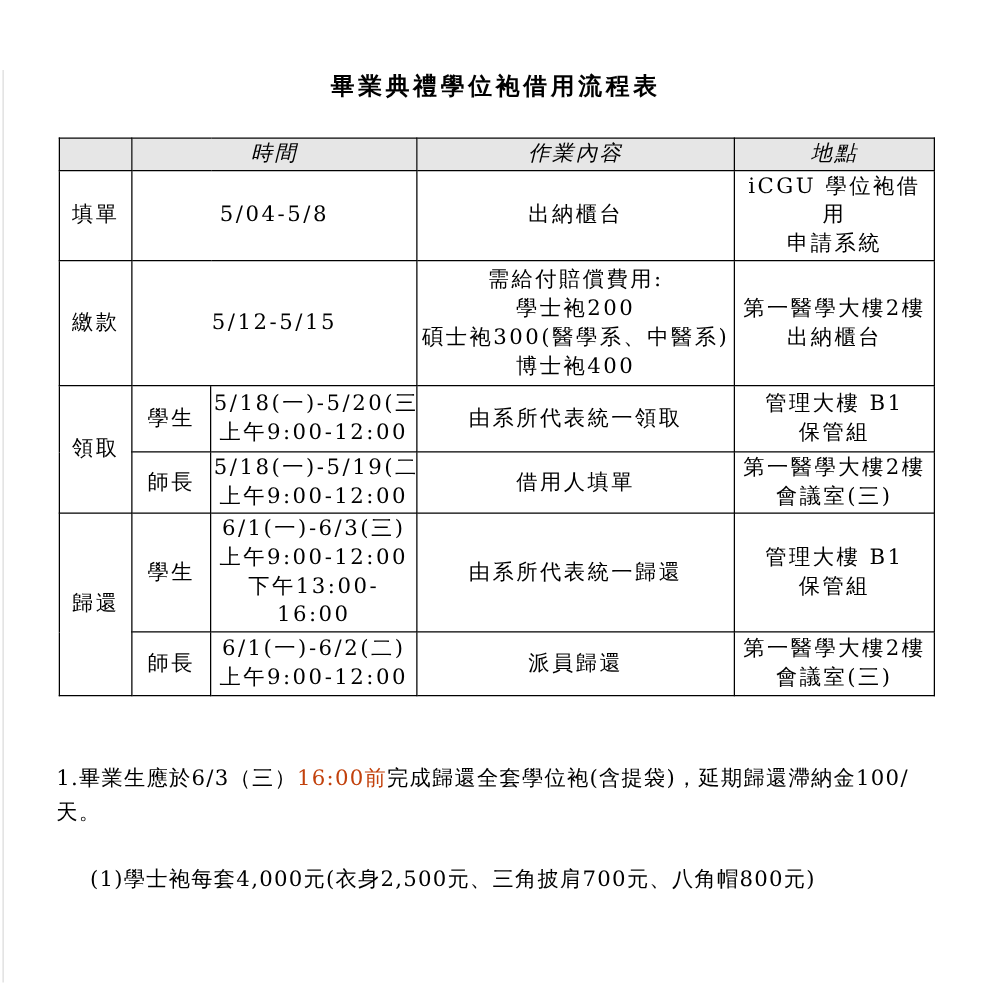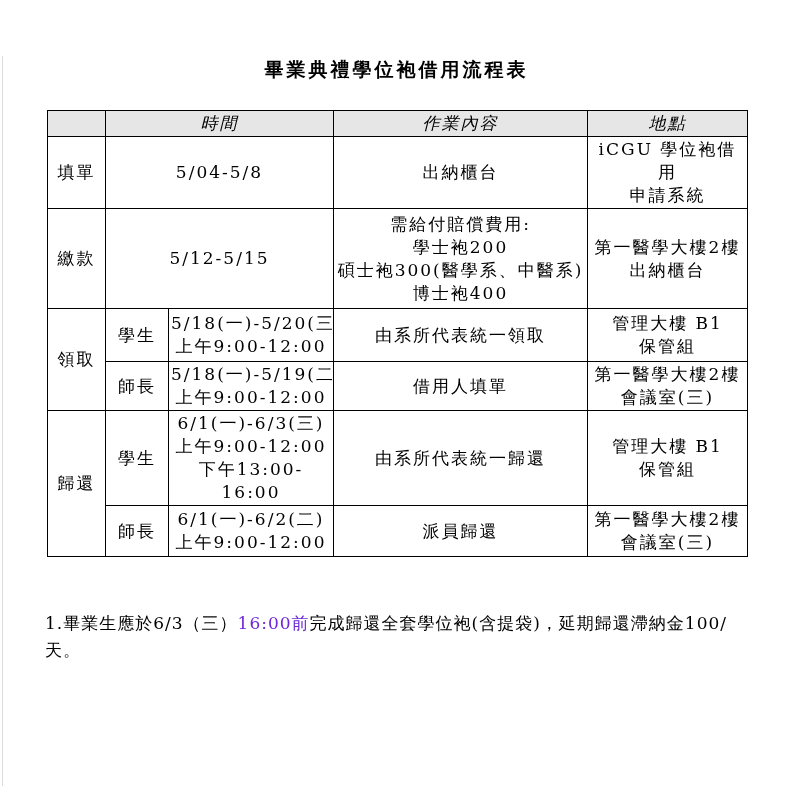--- a/index.html
+++ b/index.html
@@ -27,21 +27,21 @@
   tr.r-pay{height:100px;}
   tr.r-pick-s{height:53px;}
   tr.r-pick-t{height:47px;}
   tr.r-ret-s{height:71px;}
   tr.r-ret-t{height:51px;}
   .notes{
     margin:26px 0 0 45px;width:720px;font-size:17px;letter-spacing:1px;
   }
   .note-line{line-height:27px;white-space:pre-line;}
   .note-indent{padding-left:27px;}
-  .red{color:#6d28d9;}
+  .red{color:#c2410c;}
 </style>
 </head>
 <body>
 
 <div class="doc">
   <div class="edge-line"></div>
 
   <div class="title">畢業典禮學位袍借用流程表</div>
 
   <table class="flow">
@@ -119,17 +119,20 @@
       </tr>
     </tbody>
   </table>
 
   <div class="notes">
     <div class="note-line">
       <span>1.畢業生應於6/3（三）</span><span class="red">16:00前</span><span>完成歸還全套學位袍(含提袋)，延期歸還滯納金100/
 天。</span>
     </div>
     <div class="note-line note-indent">
+      <span>(1)</span><span>學士袍每套4,000元(衣身2,500元、三角披肩700元、八角帽800元)</span>
+    </div>
+    <div class="note-line note-indent">
       
     </div>
 
   </div>
 </div>
 
 </body></html>

